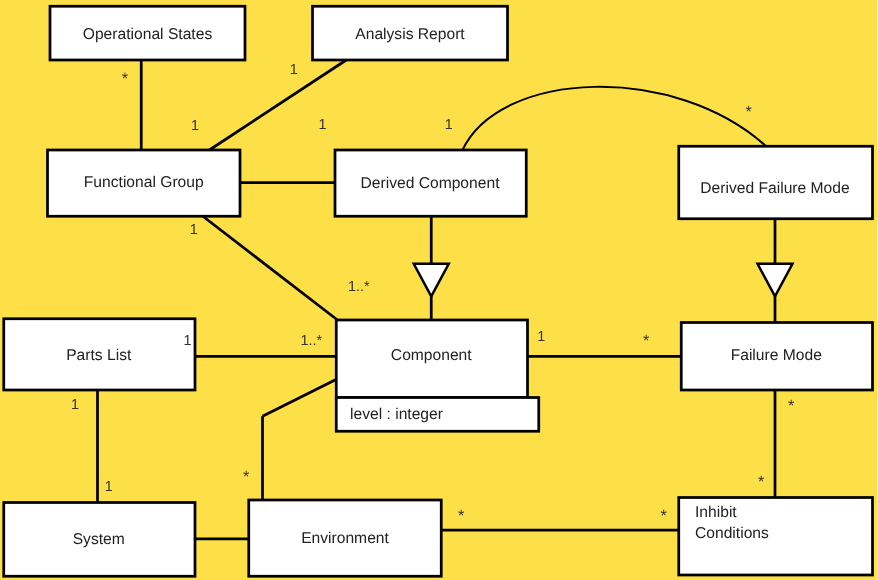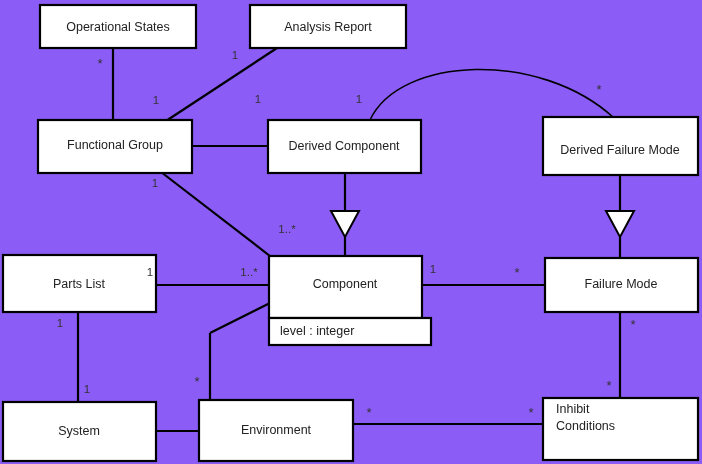--- a/index.html
+++ b/index.html
@@ -4,21 +4,21 @@
 <style>
   html, body {
     margin: 0;
     padding: 0;
     background: #ffffff;
   }
   #diagram-root {
     position: relative;
     width: 702px;
     height: 464px;
-    background: #8b5cf6;
+    background: #fde047;
     font-family: "Liberation Sans", sans-serif;
     overflow: hidden;
   }
   svg#uml-canvas {
     display: block;
     width: 702px;
     height: 464px;
   }
   .cls-box {
     fill: #ffffff;

